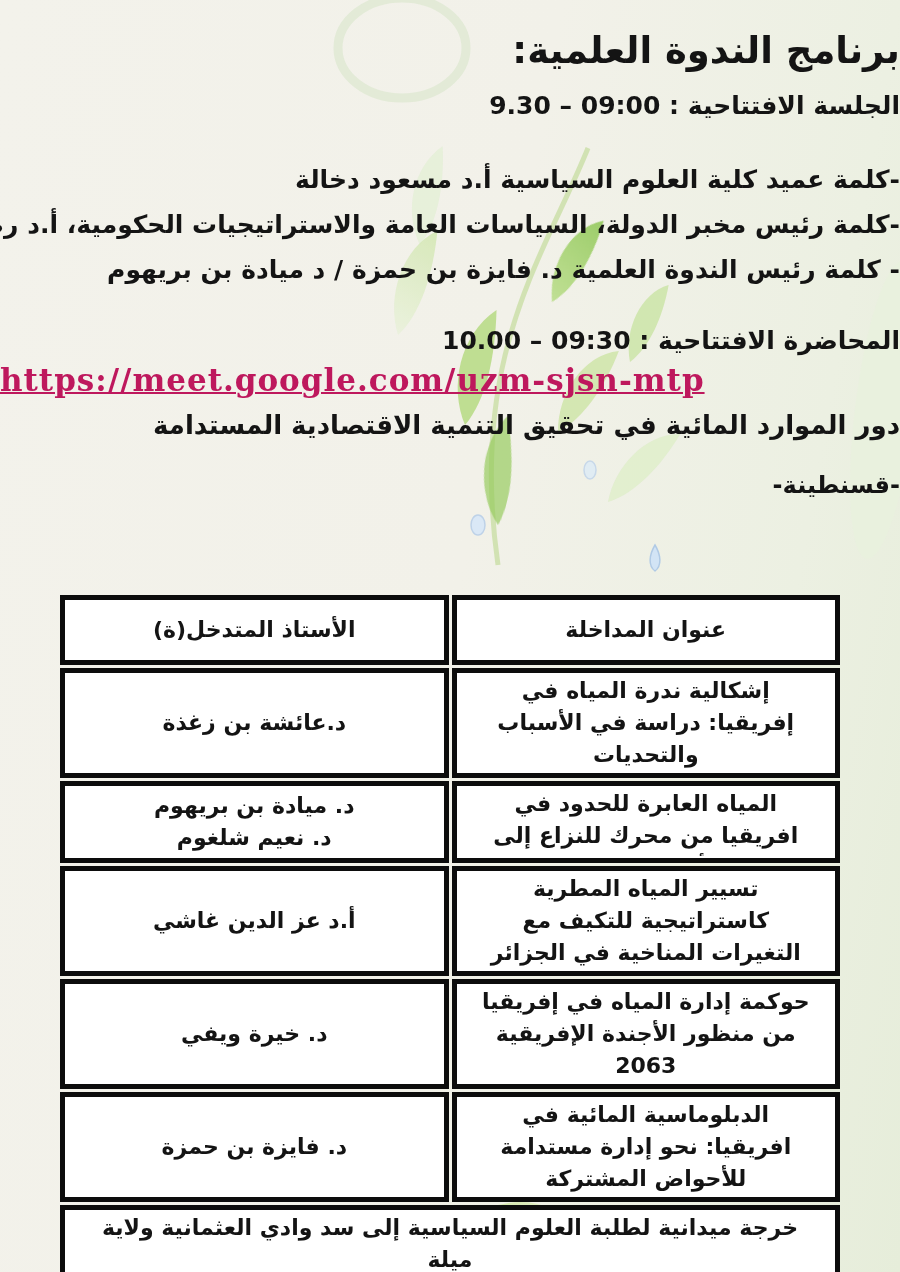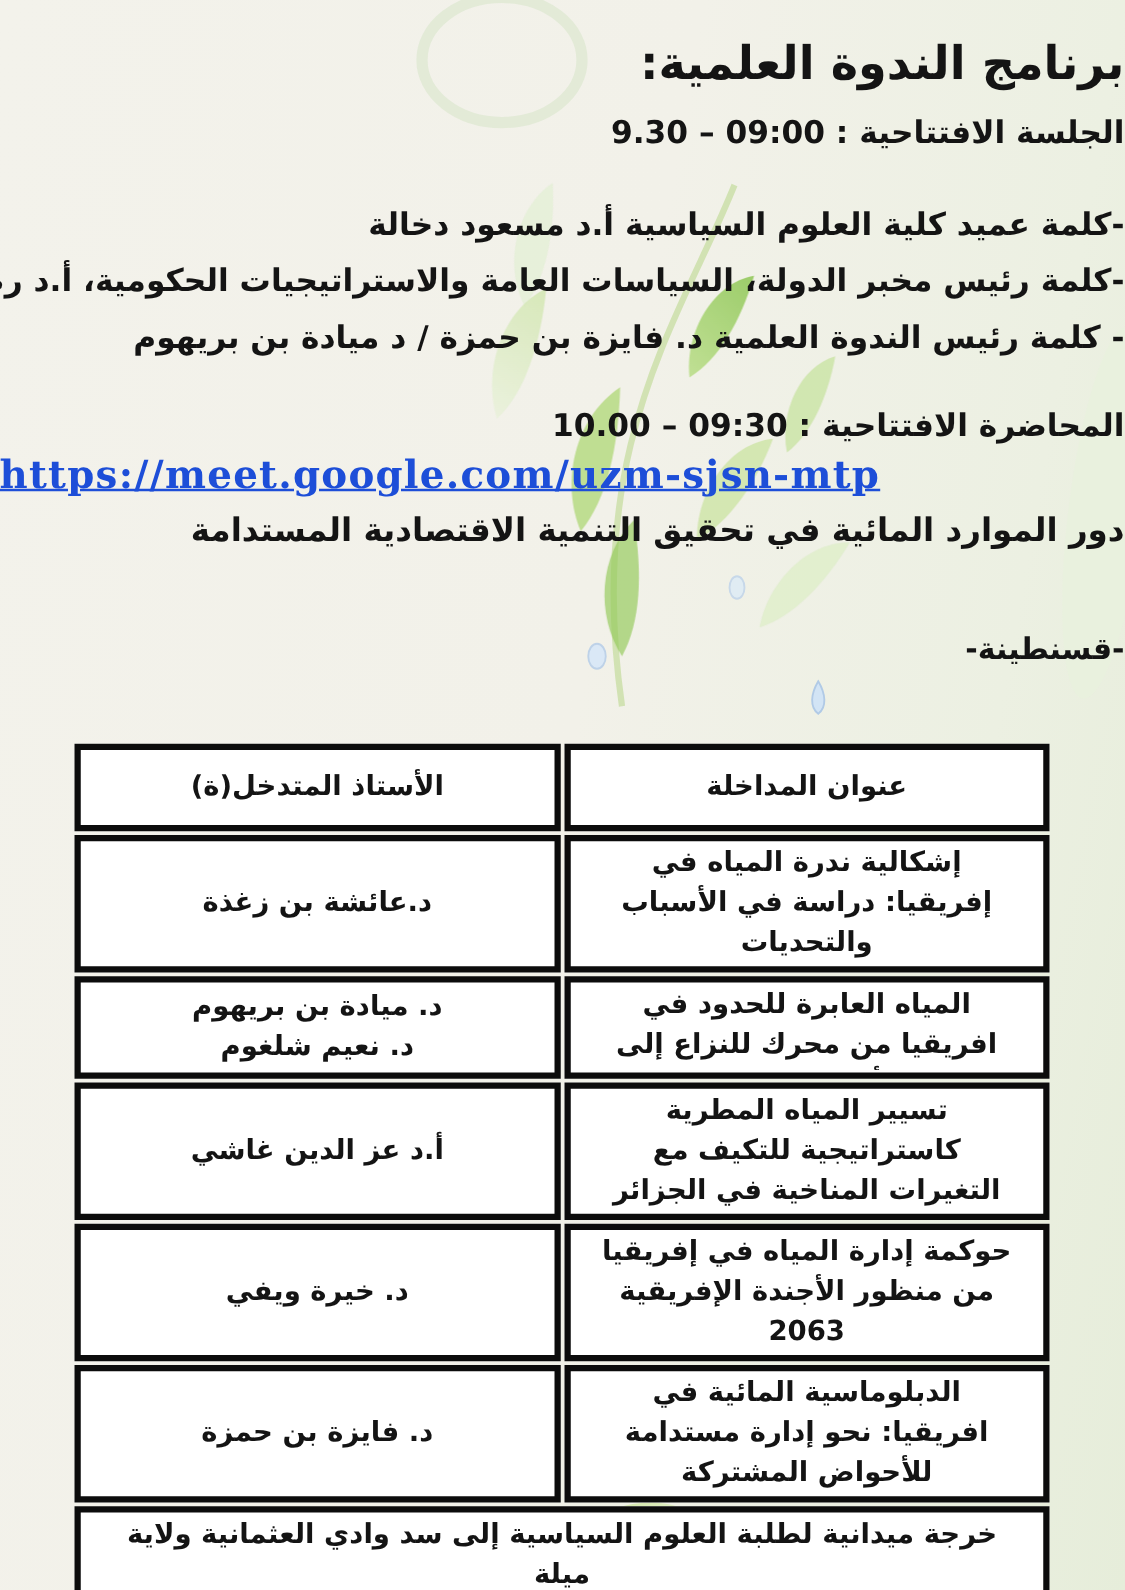--- a/index.html
+++ b/index.html
@@ -13,26 +13,26 @@
   .line{position:absolute;left:0;right:0;font-weight:bold;white-space:nowrap;}
   .page-title{top:24px;font-size:37px;line-height:54px;}
   .opening-session{top:88px;font-size:25px;line-height:36px;}
   .speech1{top:160px;font-size:25px;line-height:40px;}
   .speech2{top:205px;font-size:25px;line-height:40px;}
   .speech3{top:250px;font-size:25px;line-height:40px;}
   .opening-lecture{top:322px;font-size:25px;line-height:38px;}
   .meet-link{
     top:358px;font-size:31px;line-height:44px;
     font-family:"DejaVu Serif","Liberation Serif",serif;
-    color:#1d4ed8;text-decoration:underline;text-decoration-thickness:2px;
+    color:#be185d;text-decoration:underline;text-decoration-thickness:2px;
     direction:ltr;unicode-bidi:isolate;cursor:pointer;letter-spacing:1px;
   }
   .lecture-title{top:406px;font-size:26px;line-height:38px;}
   .lecture-org{top:450px;font-size:26px;line-height:38px;}
-  .lecture-city{top:502px;font-size:24px;line-height:34px;}
+  .lecture-city{top:468px;font-size:24px;line-height:34px;}
   .scientific-session{top:528px;font-size:26px;line-height:38px;}
 
   .program-table{
     position:absolute;top:592px;left:57px;width:786px;
     border-collapse:separate;border-spacing:3px;table-layout:fixed;
     direction:rtl;
   }
   .program-table td,.program-table th{
     border:5px solid #0c0c0c;background:#ffffff;
     font-weight:bold;font-size:22px;text-align:center;vertical-align:middle;

